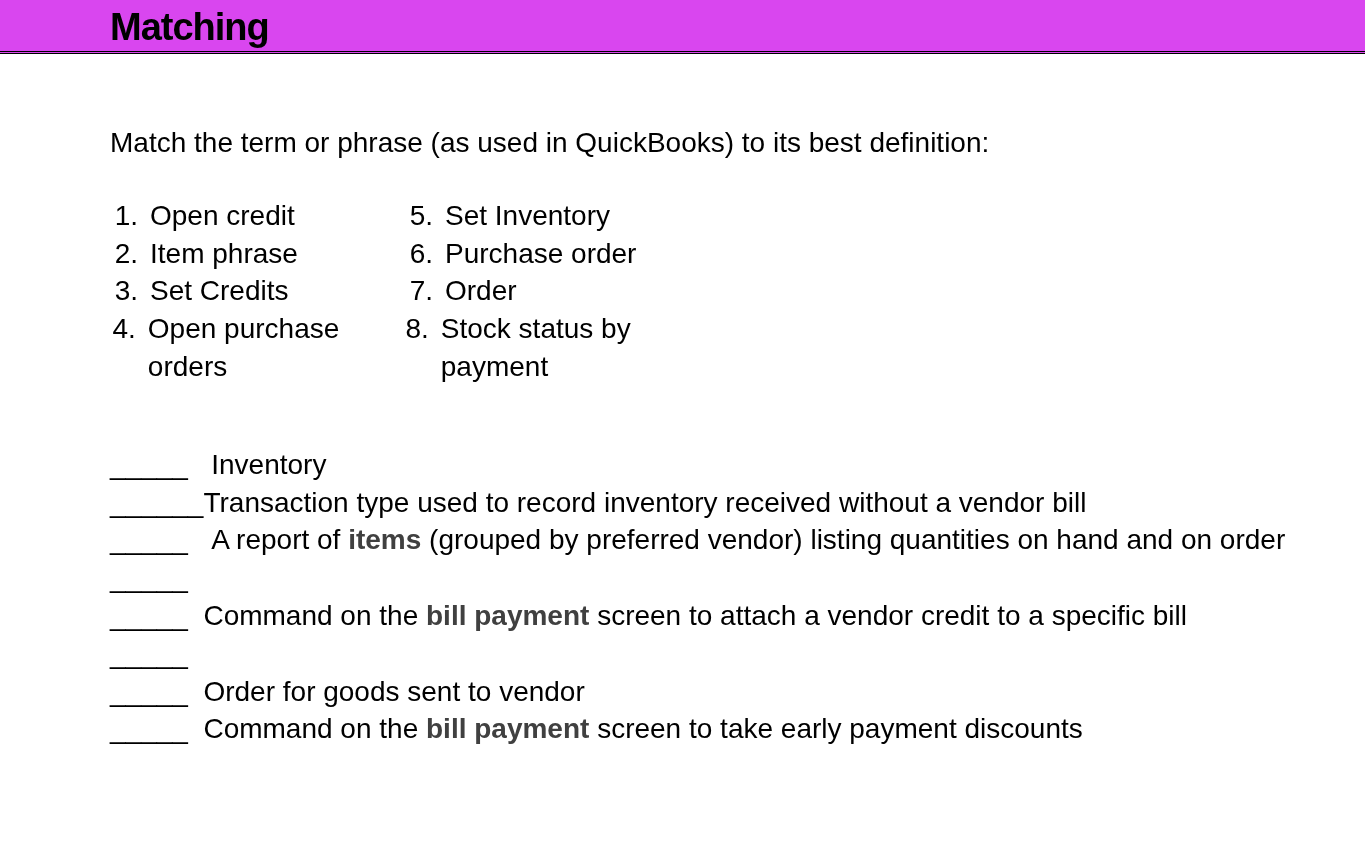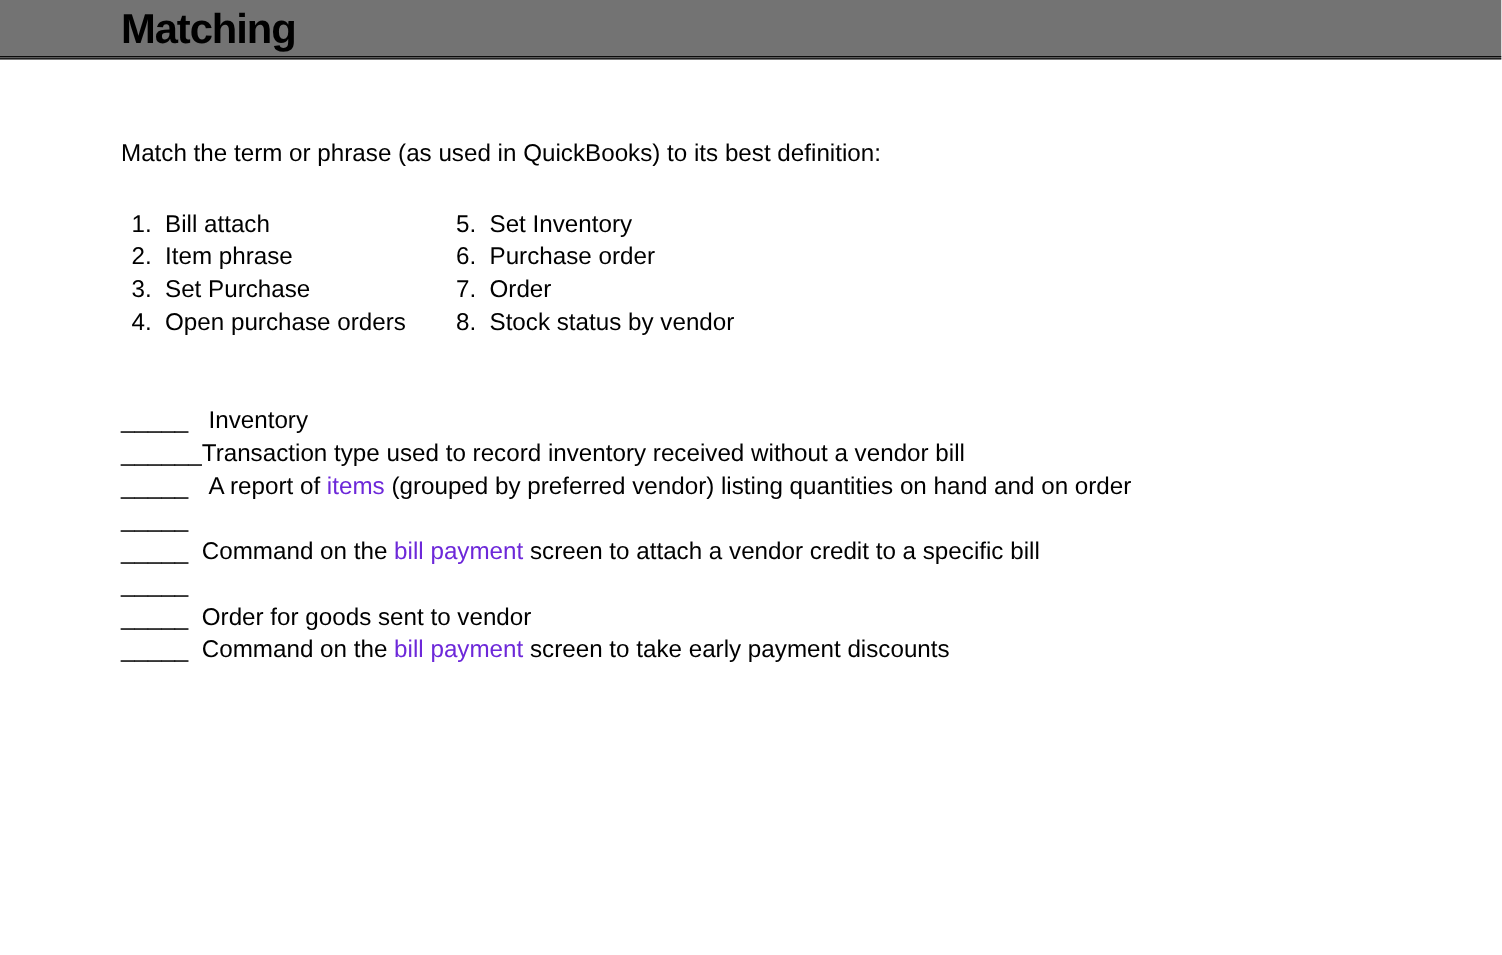--- a/index.html
+++ b/index.html
@@ -8,33 +8,33 @@
       box-sizing: border-box;
     }
     body {
       font-family: Arial, Helvetica, sans-serif;
       background: #ffffff;
       width: 1365px;
       height: 868px;
       overflow: hidden;
     }
     .header-bar {
-      background: #737373;
+      background: #d946ef;
       padding: 6px 0 2px 110px;
       border-bottom: 3px double #000000;
     }
     .header-title {
       font-size: 38px;
       font-weight: 900;
       color: #000000;
       letter-spacing: -1px;
     }
     .content {
       padding: 70px 0 0 110px;
-      font-size: 22px;
+      font-size: 28px;
       color: #000000;
       line-height: 1.35;
     }
     .instructions {
       margin-bottom: 35px;
     }
     .terms-grid {
       display: flex;
       margin-bottom: 60px;
     }
@@ -56,47 +56,47 @@
       align-items: flex-start;
     }
     .blank {
       display: inline-block;
       white-space: pre;
     }
     .def-text {
       display: inline;
     }
     .link-word {
-      color: #6d28d9;
-      font-weight: normal;
+      color: #404040;
+      font-weight: bold;
     }
   </style>
 </head>
 <body>
 
 <div class="header-bar">
   <div class="header-title">Matching</div>
 </div>
 
 <div class="content">
   <div class="instructions">Match the term or phrase (as used in QuickBooks) to its best definition:</div>
 
   <div class="terms-grid">
     <div class="terms-col">
       <div class="term-row">
         <span class="term-num">1.</span>
-        <span>Bill attach</span>
+        <span>Open credit</span>
       </div>
       <div class="term-row">
         <span class="term-num">2.</span>
         <span>Item phrase</span>
       </div>
       <div class="term-row">
         <span class="term-num">3.</span>
-        <span>Set Purchase</span>
+        <span>Set Credits</span>
       </div>
       <div class="term-row">
         <span class="term-num">4.</span>
         <span>Open purchase orders</span>
       </div>
     </div>
     <div class="terms-col">
       <div class="term-row">
         <span class="term-num">5.</span>
         <span>Set Inventory</span>
@@ -104,21 +104,21 @@
       <div class="term-row">
         <span class="term-num">6.</span>
         <span>Purchase order</span>
       </div>
       <div class="term-row">
         <span class="term-num">7.</span>
         <span>Order</span>
       </div>
       <div class="term-row">
         <span class="term-num">8.</span>
-        <span>Stock status by vendor</span>
+        <span>Stock status by payment</span>
       </div>
     </div>
   </div>
 
   <div class="definitions" id="definitions-container">
   <div class="def-row">
         <span class="blank">_____   </span>
         <span class="def-text"><span>Inventory</span></span>
       </div>
       <div class="def-row">

